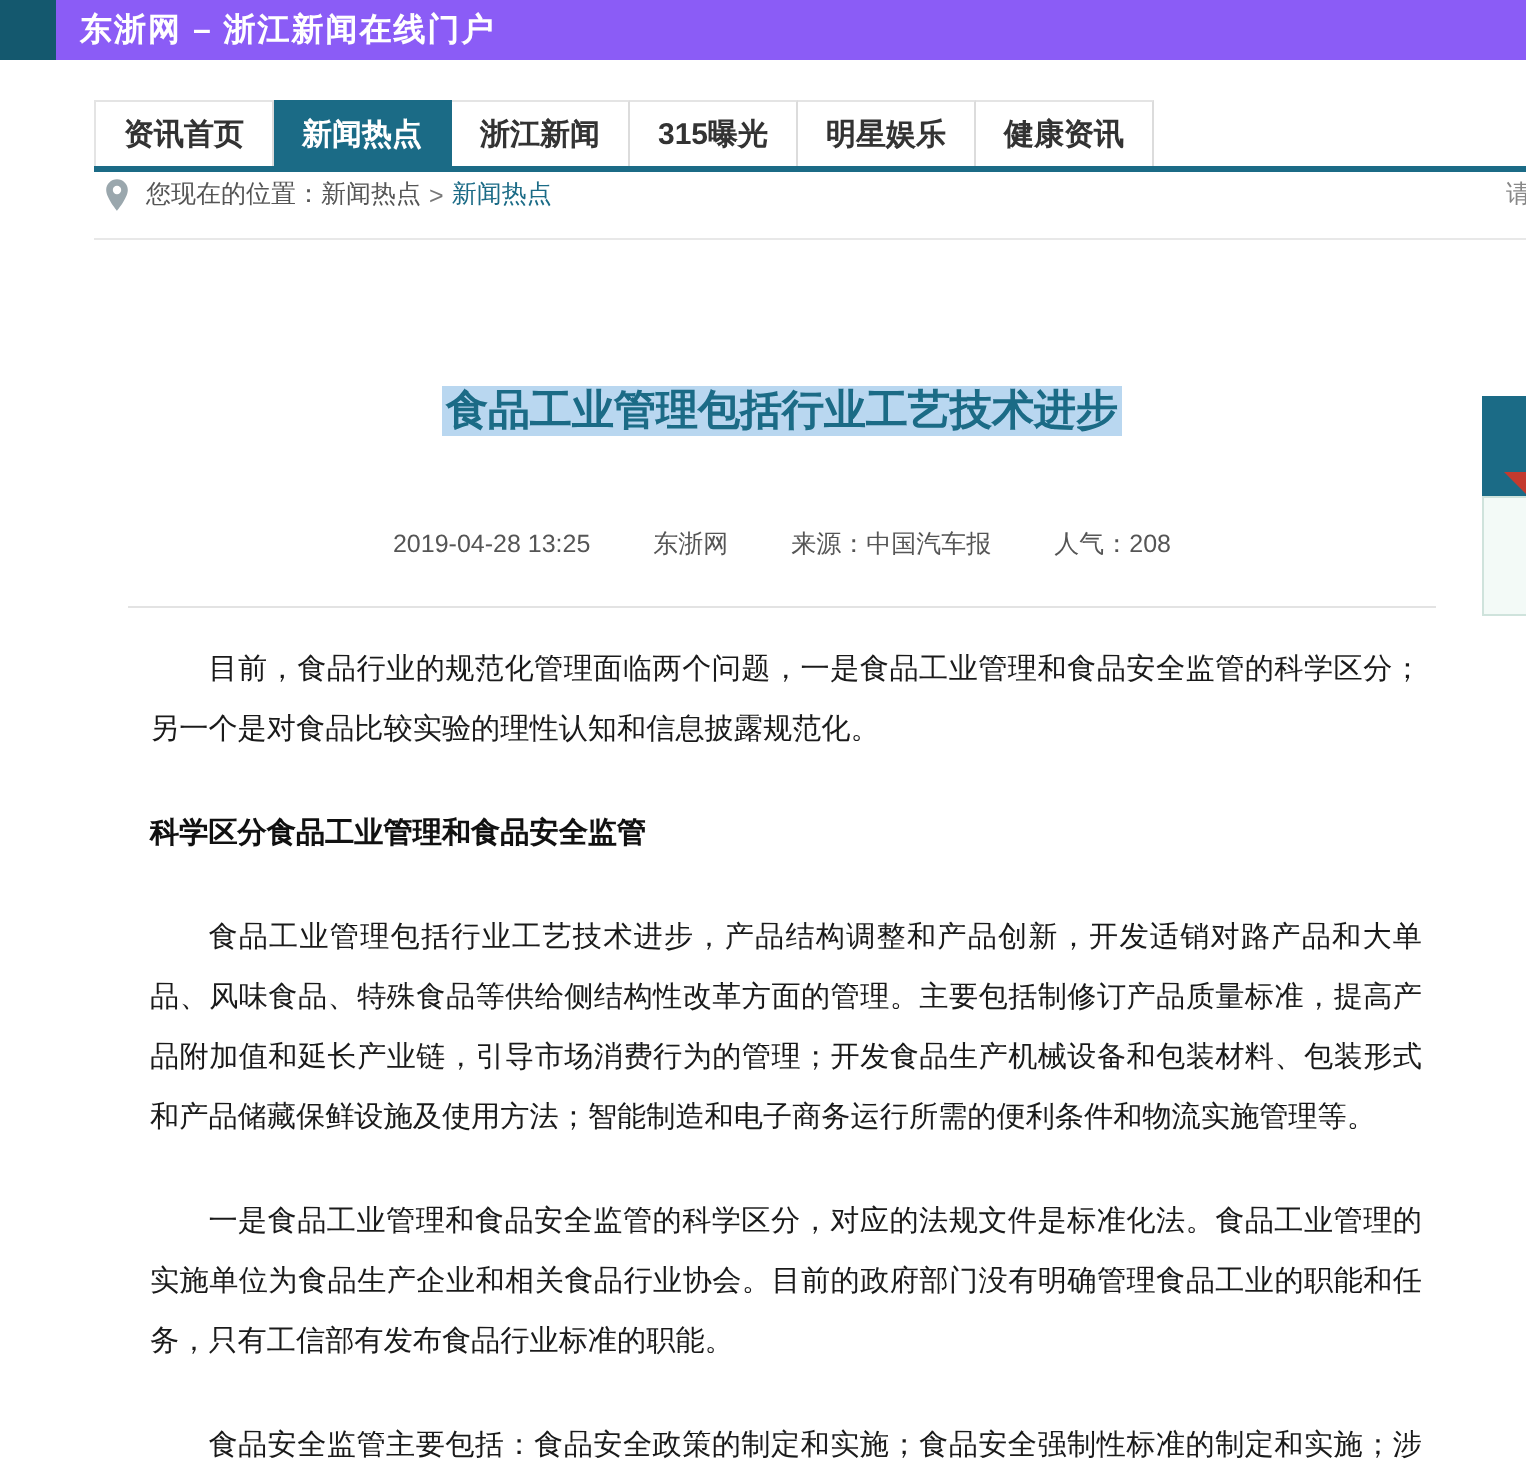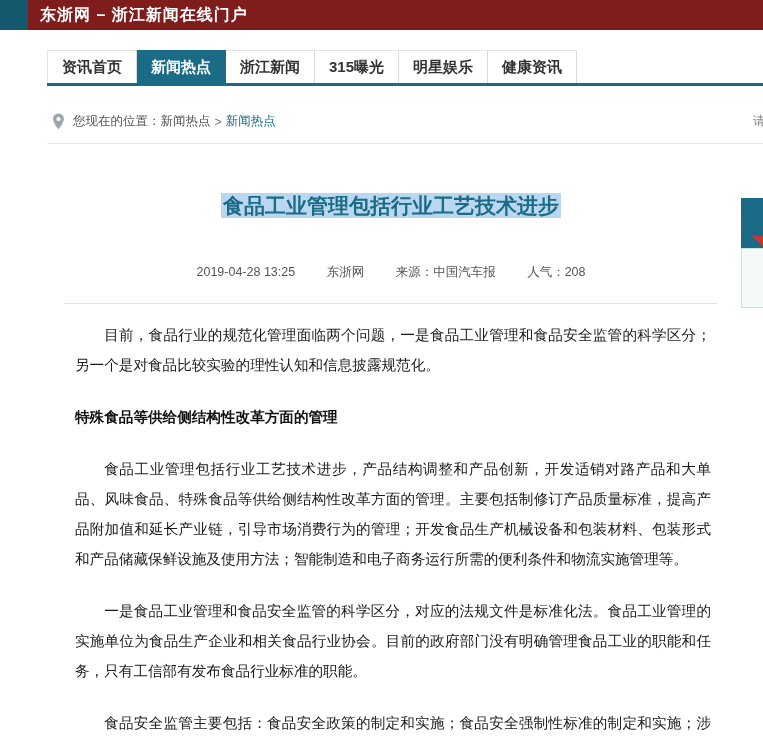--- a/index.html
+++ b/index.html
@@ -19,21 +19,21 @@
     width: 763px;
     height: 741px;
     background: #ffffff;
     overflow: hidden;
   }
 
   
   .site-header {
     position: relative;
     height: 30px;
-    background: #7f1d1d;
+    background: #8b5cf6;
     display: flex;
     align-items: center;
   }
   .header-accent {
     width: 28px;
     height: 30px;
     background: #14586e;
   }
   .site-title {
     color: #ffffff;
@@ -88,21 +88,21 @@
   .nav-tab.active {
     background: #1b6b86;
     color: #ffffff;
     border-top: 1px solid #1b6b86;
     border-right: 1px solid #1b6b86;
   }
 
   
   .breadcrumb {
     position: absolute;
-    top: 100px;
+    top: 76px;
     left: 47px;
     width: 716px;
     height: 44px;
     display: flex;
     align-items: center;
     border-bottom: 1px solid #e8e8e8;
     box-sizing: border-box;
   }
   .pin-icon {
     width: 13px;
@@ -277,20 +277,20 @@
       <span>2019-04-28 13:25</span>
       <span>东浙网</span>
       <span>来源：中国汽车报</span>
       <span>人气：208</span>
     </div>
 
     <div class="meta-divider"></div>
 
     <div class="article-body">
       <p class="para">目前，食品行业的规范化管理面临两个问题，一是食品工业管理和食品安全监管的科学区分；另一个是对食品比较实验的理性认知和信息披露规范化。</p>
-      <p class="subhead">特殊食品等供给侧结构性改革方面的管理</p>
+      <p class="subhead">科学区分食品工业管理和食品安全监管</p>
       <p class="para">食品工业管理包括行业工艺技术进步，产品结构调整和产品创新，开发适销对路产品和大单品、风味食品、特殊食品等供给侧结构性改革方面的管理。主要包括制修订产品质量标准，提高产品附加值和延长产业链，引导市场消费行为的管理；开发食品生产机械设备和包装材料、包装形式和产品储藏保鲜设施及使用方法；智能制造和电子商务运行所需的便利条件和物流实施管理等。</p>
       <p class="para">一是食品工业管理和食品安全监管的科学区分，对应的法规文件是标准化法。食品工业管理的实施单位为食品生产企业和相关食品行业协会。目前的政府部门没有明确管理食品工业的职能和任务，只有工信部有发布食品行业标准的职能。</p>
       <p class="para">食品安全监管主要包括：食品安全政策的制定和实施；食品安全强制性标准的制定和实施；涉及</p>
     </div>
   </div>
 
 </div>
 
 </body></html>

